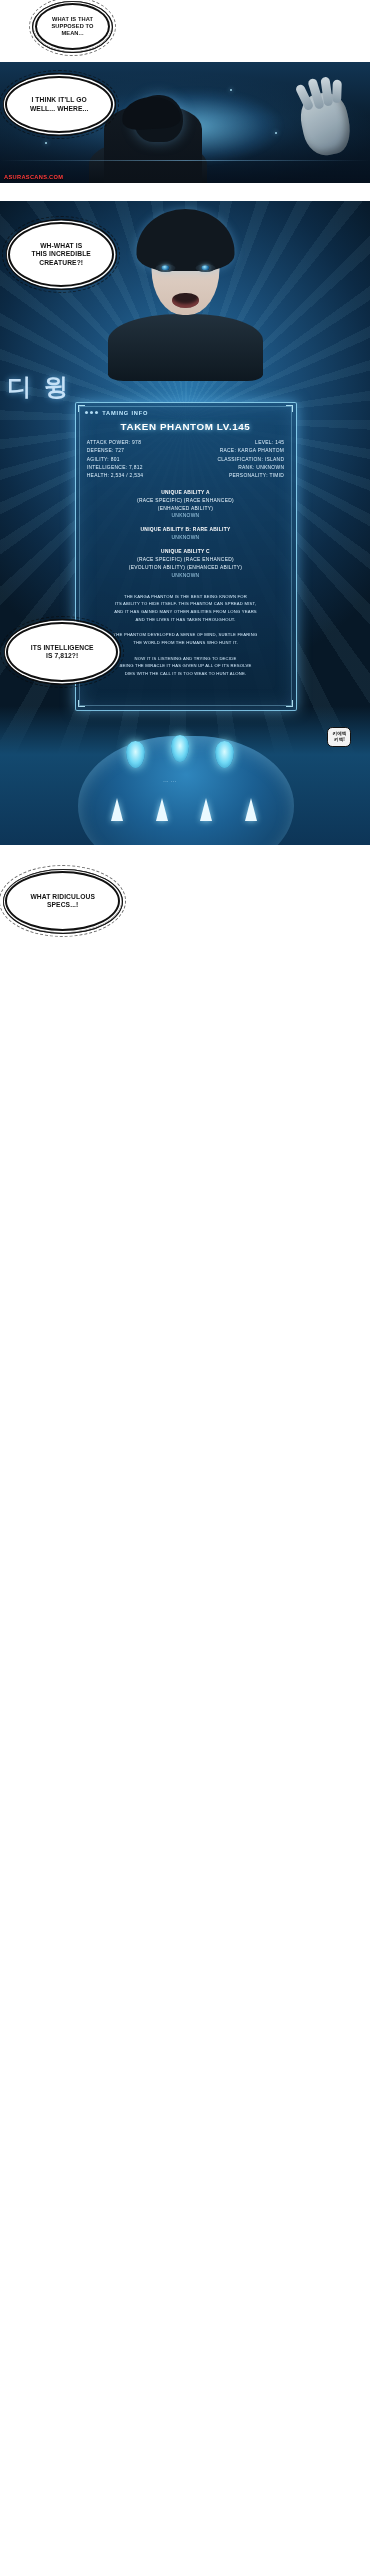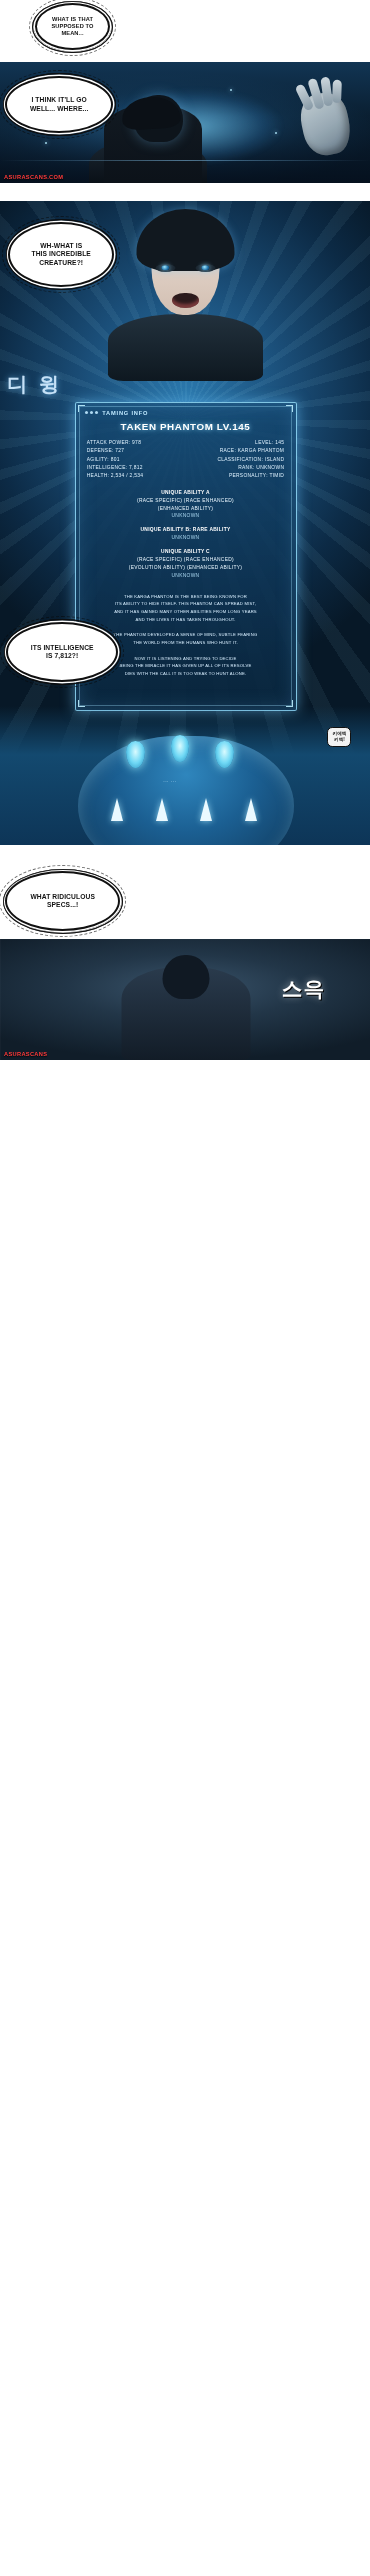--- a/index.html
+++ b/index.html
@@ -185,21 +185,21 @@
     box-shadow: inset 0 -4.1px 3.1px rgba(200,90,90,.5);
   }
   .p2-body {
     position: absolute; left: 50%; top: 108px; transform: translateX(-50%);
     width: 155px; height: 67px;
     background: linear-gradient(180deg,#22313d,#0e1820);
     border-radius: 46% 46% 10% 10% / 40% 40% 10% 10%;
   }
   .p2-hangul {
     position: absolute; left: 7.2px; top: 170px;
-    font-size: 20px; font-weight: 700; color: #cfeaff;
+    font-size: 24px; font-weight: 700; color: #cfeaff;
     text-shadow: 0 0 6.2px rgba(120,200,255,.8);
     letter-spacing: 3.1px;
     opacity: .95;
   }
 
   
   .status-window {
     position: absolute;
     left: 50%; transform: translateX(-50%);
     top: 201px;
@@ -520,23 +520,15 @@
 
   <div class="gap"></div>
 
   <div style="height:77px;background:#fff;position:relative">
     <div class="bubble rough b-specs" style="position:absolute;left:5.2px;top:9.3px;">
       <div class="txt">WHAT RIDICULOUS
 SPECS...!</div>
     </div>
   </div>
 
-  <div class="panel panel-3">
-    <div class="p3-wall"></div>
-    <div class="p3-desk"></div>
-    <div class="p3-figure"></div>
-    <div class="p3-head"></div>
-    <div class="p3-hangul">스윽</div>
-    <div class="watermark left">ASURASCANS</div>
-  </div>
 
 </div>
 
 
 </body></html>

